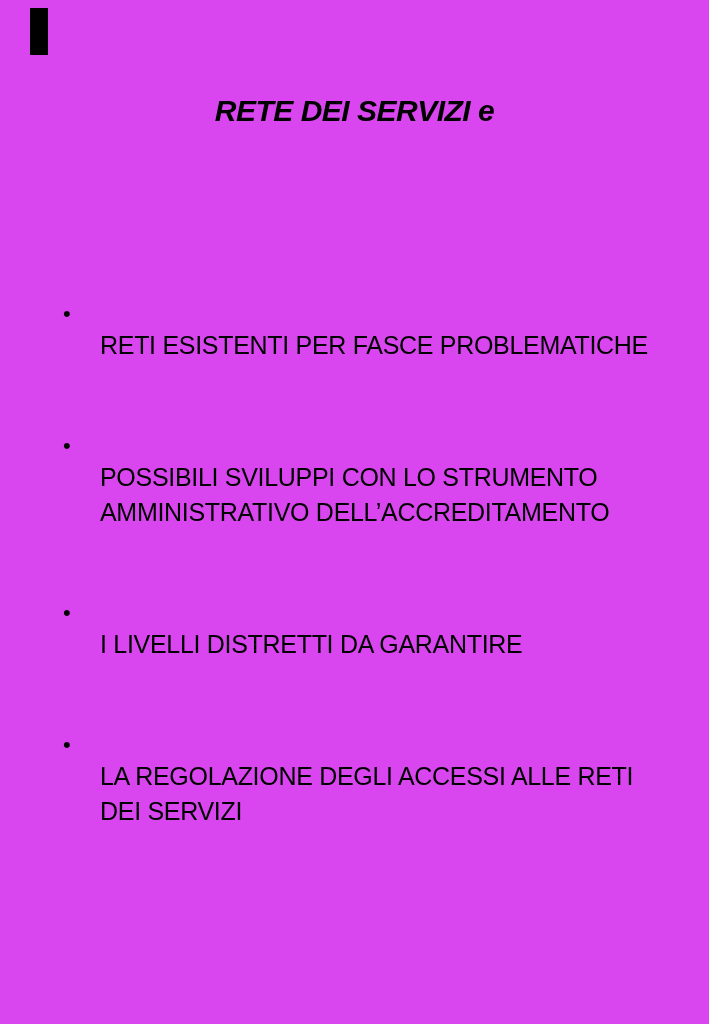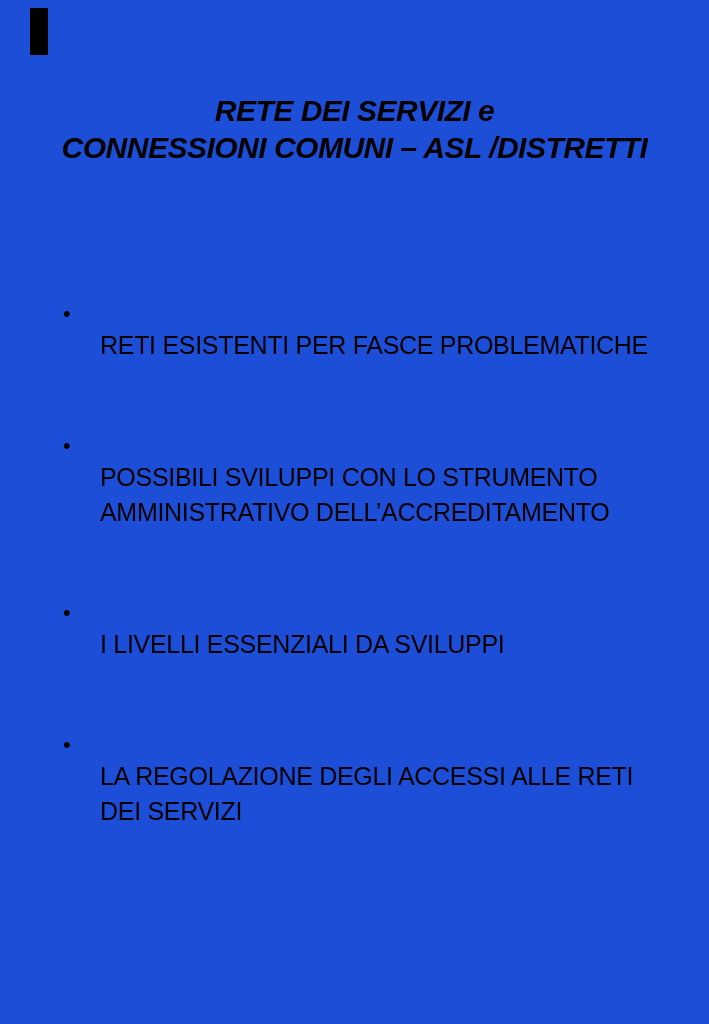--- a/index.html
+++ b/index.html
@@ -4,21 +4,21 @@
 <style>
   html, body {
     margin: 0;
     padding: 0;
     background: #ffffff;
   }
   .slide {
     position: relative;
     width: 709px;
     height: 1024px;
-    background: #1d4ed8;
+    background: #d946ef;
     overflow: hidden;
     font-family: "Liberation Sans", sans-serif;
     color: #000000;
   }
   .corner-mark {
     position: absolute;
     left: 30px;
     top: 8px;
     width: 18px;
     height: 47px;
@@ -67,35 +67,34 @@
 </style>
 </head>
 <body>
 
 <div class="slide">
 
   <div class="corner-mark"></div>
 
   <div class="slide-title">
     <div>RETE DEI SERVIZI e</div>
-    <div>CONNESSIONI COMUNI – ASL /DISTRETTI</div>
   </div>
 
   <ul class="bullet-list">
     <li class="bullet-item">
       <span class="bullet-marker">•</span>
       <span class="bullet-text">RETI ESISTENTI PER FASCE PROBLEMATICHE</span>
     </li>
     <li class="bullet-item">
       <span class="bullet-marker">•</span>
       <span class="bullet-text">POSSIBILI SVILUPPI CON LO STRUMENTO AMMINISTRATIVO DELL’ACCREDITAMENTO</span>
     </li>
     <li class="bullet-item">
       <span class="bullet-marker">•</span>
-      <span class="bullet-text">I LIVELLI ESSENZIALI DA SVILUPPI</span>
+      <span class="bullet-text">I LIVELLI DISTRETTI DA GARANTIRE</span>
     </li>
     <li class="bullet-item">
       <span class="bullet-marker">•</span>
       <span class="bullet-text">LA REGOLAZIONE DEGLI ACCESSI ALLE RETI DEI SERVIZI</span>
     </li>
   </ul>
 
 </div>
 
 </body></html>

